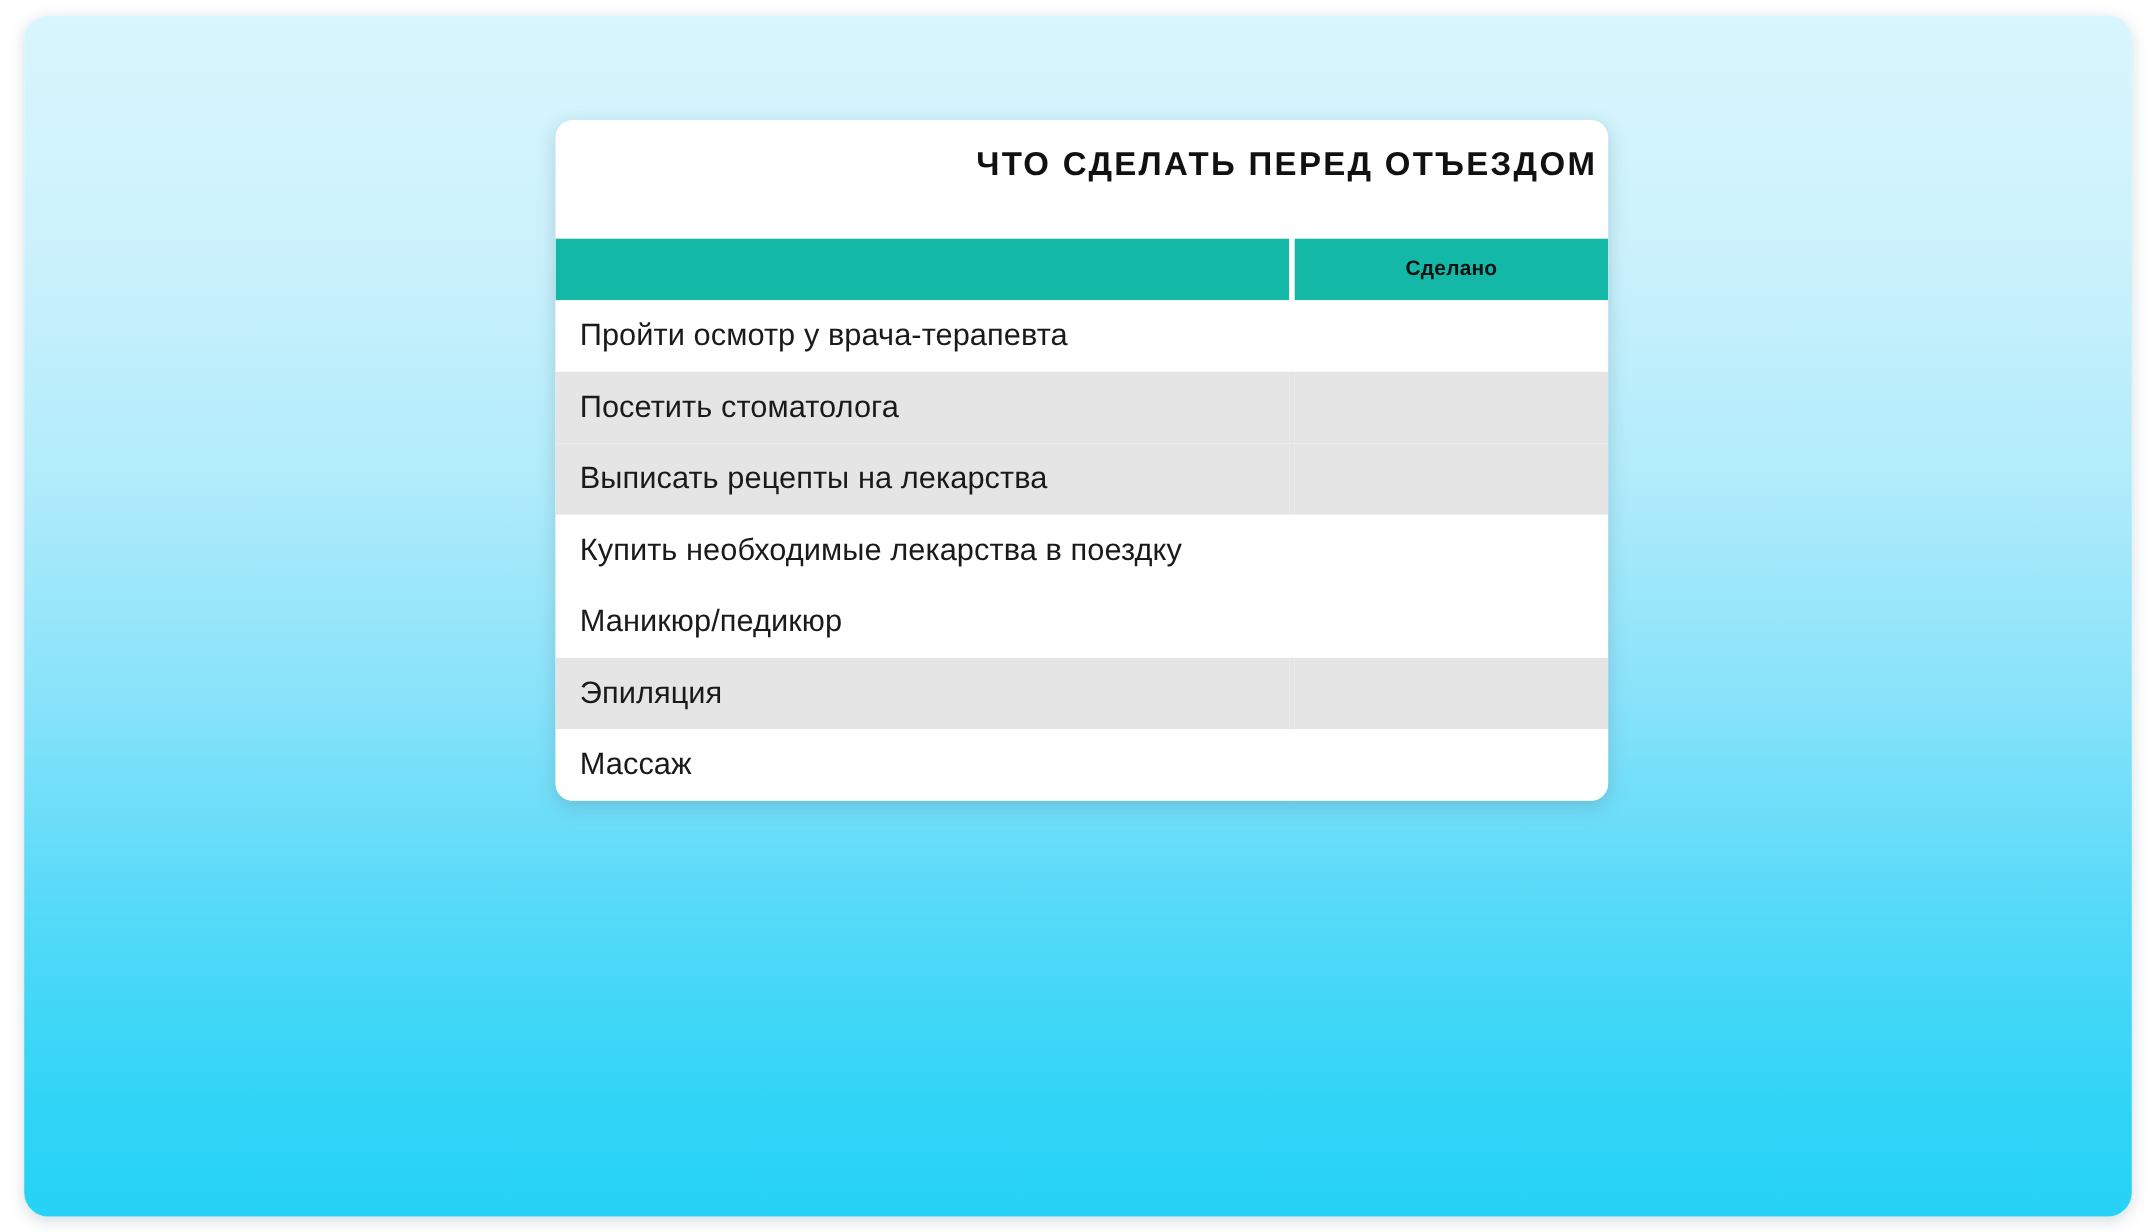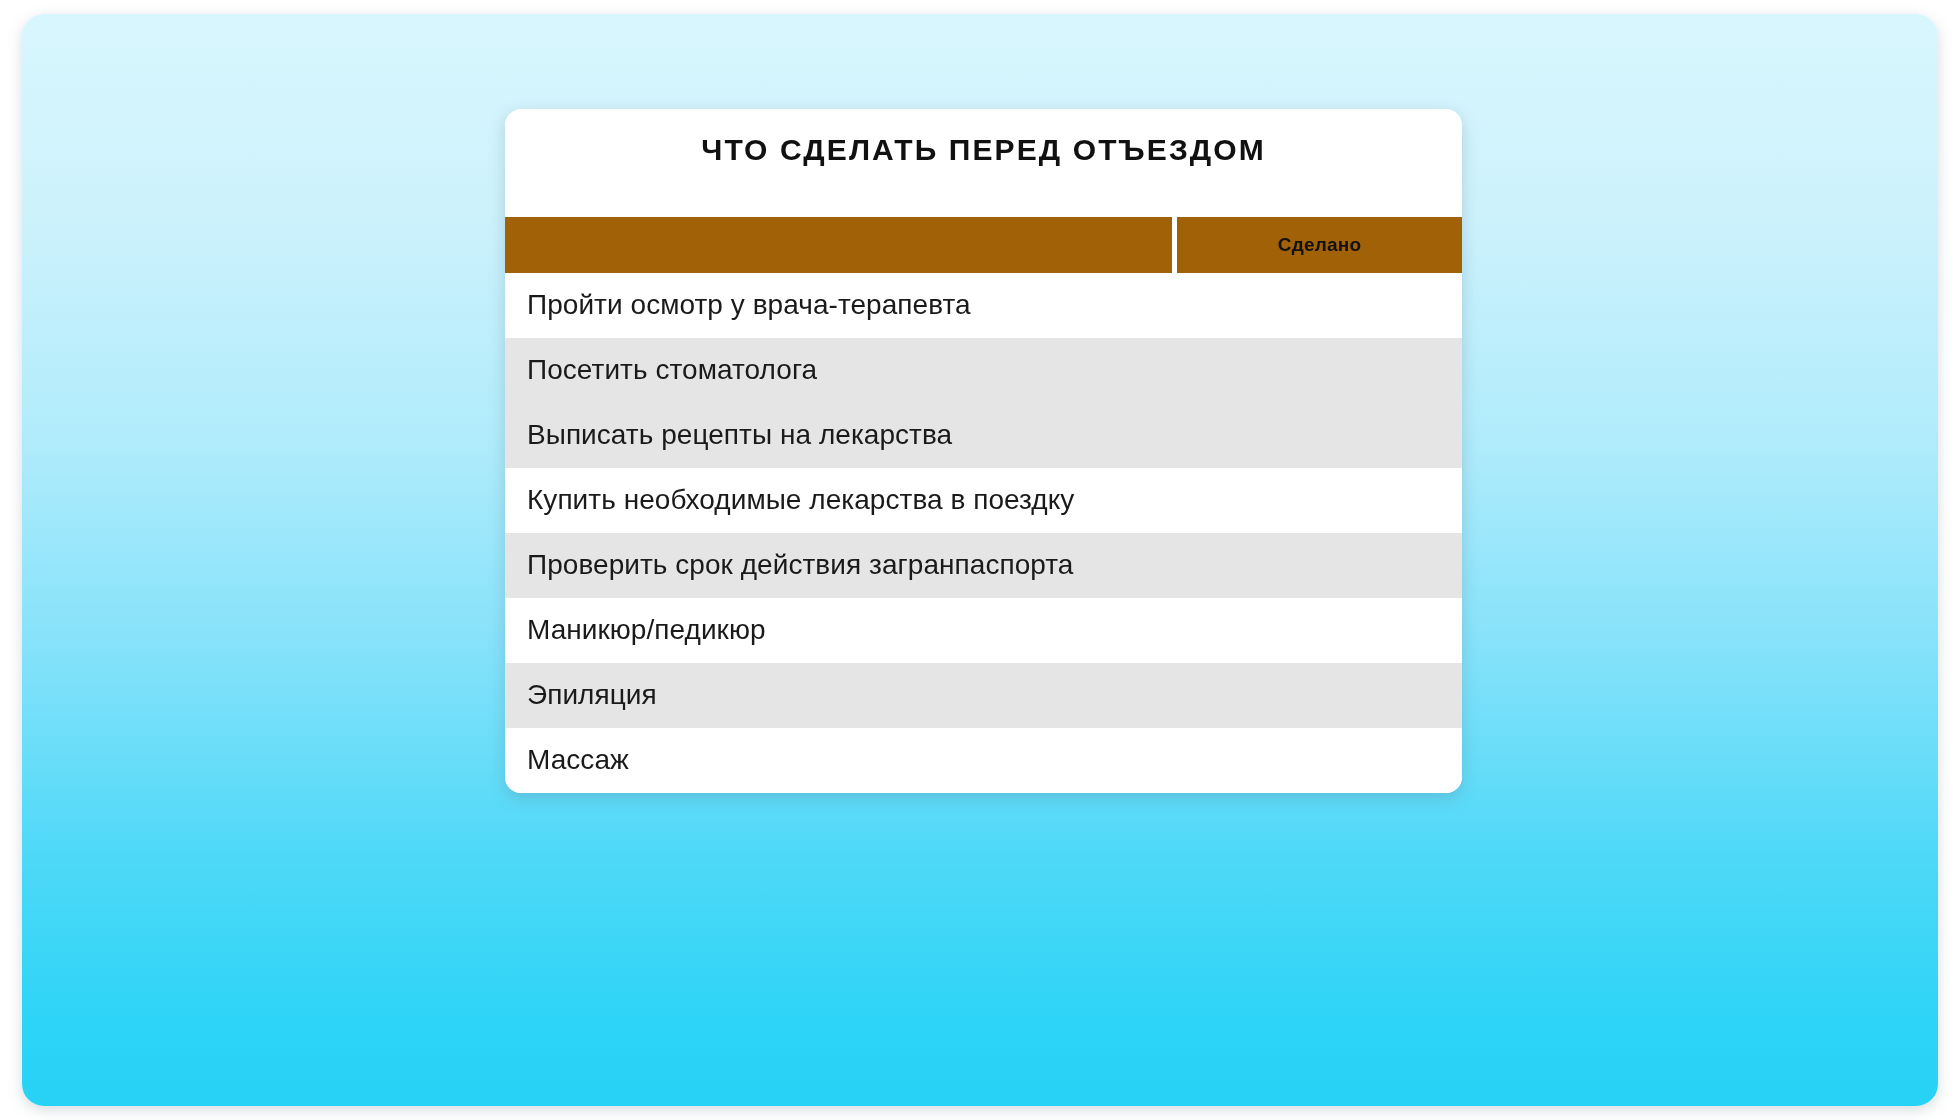--- a/index.html
+++ b/index.html
@@ -44,21 +44,21 @@
     top: 95px;
     width: 957px;
     border-radius: 16px;
     background: #ffffff;
     box-shadow: 0 5px 16px rgba(90, 120, 135, 0.28);
     overflow: hidden;
   }
 
   
   .card-title {
-    text-align: center;
+    text-align: right;
     font-size: 30px;
     font-weight: bold;
     letter-spacing: 2.1px;
     color: #111111;
     padding: 22px 10px 0 10px;
     line-height: 1.25;
     font-stretch: condensed;
     white-space: nowrap;
   }
 
@@ -80,21 +80,21 @@
     margin: 0;
   }
 
   .col-task { width: 667px; }
   .col-gap  { width: 5px; }
   .col-done { width: 285px; }
 
   
   .hdr-cell {
     height: 56px;
-    background: #a16207;
+    background: #14b8a6;
     vertical-align: middle;
   }
   .hdr-gap {
     background: #ffffff;
   }
   .hdr-done-label {
     font-size: 19px;
     font-weight: bold;
     color: #111111;
     text-align: center;
@@ -183,29 +183,20 @@
           </tr>
           <tr class="row-odd">
             <td class="row-cell">
               <div class="task-text">Купить необходимые лекарства в поездку</div>
             </td>
             <td class="row-cell row-gap"></td>
             <td class="row-cell">
               <div class="done-cell-inner"></div>
             </td>
           </tr>
-          <tr class="row-even">
-            <td class="row-cell">
-              <div class="task-text">Проверить срок действия загранпаспорта</div>
-            </td>
-            <td class="row-cell row-gap"></td>
-            <td class="row-cell">
-              <div class="done-cell-inner"></div>
-            </td>
-          </tr>
           <tr class="row-odd">
             <td class="row-cell">
               <div class="task-text">Маникюр/педикюр</div>
             </td>
             <td class="row-cell row-gap"></td>
             <td class="row-cell">
               <div class="done-cell-inner"></div>
             </td>
           </tr>
           <tr class="row-even">

